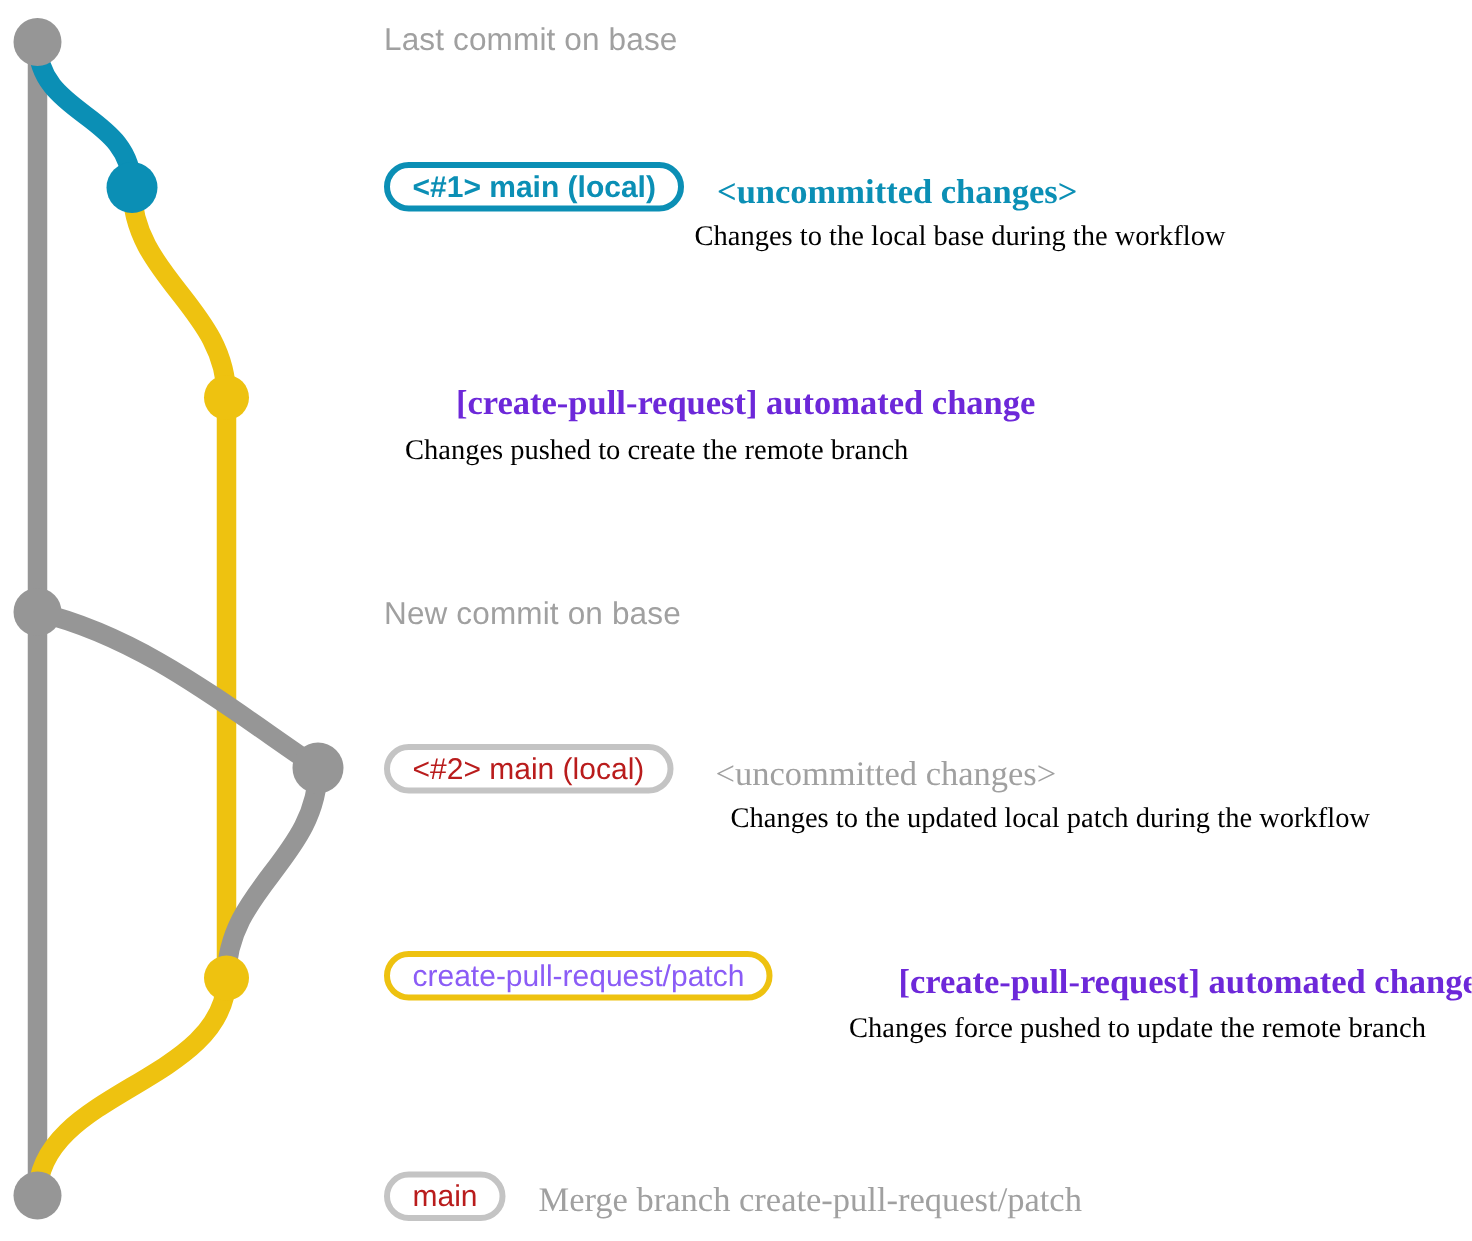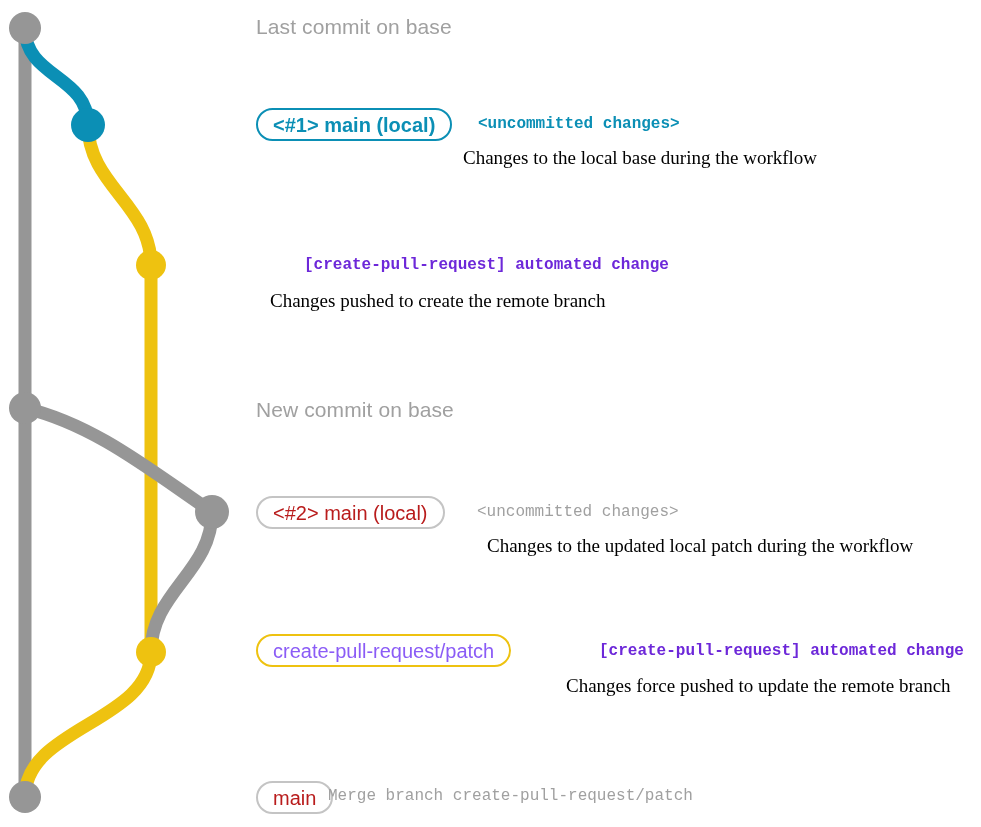--- a/index.html
+++ b/index.html
@@ -54,21 +54,21 @@
   
   .ref-pill {
     position: absolute;
     display: inline-flex;
     align-items: center;
     justify-content: center;
     box-sizing: border-box;
     height: 33px;
     padding: 12px 15px;
     border-radius: 17px;
-    border: 2px solid #84cc16;
+    border: 4px solid #84cc16;
     background: #ffffff;
     font-size: 20px;
     font-family: "Liberation Sans", sans-serif;
     color: #a0a0a0;
     white-space: nowrap;
     line-height: 1;
   }
   .ref-pill.blue {
     border-color: #0b8fb5;
     color: #0b8fb5;
@@ -80,22 +80,22 @@
     font-weight: normal;
   }
   .ref-pill.gray {
     border-color: #c4c4c4;
     color: #b91c1c;
   }
 
   
   .subject {
     position: absolute;
-    font-size: 16px;
-    font-family: Liberation Mono, monospace;
+    font-size: 23px;
+    font-family: Liberation Serif, serif;
     white-space: nowrap;
     line-height: 1;
   }
   .subject.blue   { color: #0b8fb5; font-weight: bold; }
   .subject.yellow { color: #6d28d9; font-weight: bold; margin-left: 48px; }
   .subject.gray   { color: #a0a0a0; }
 
   
   .note {
     position: absolute;
@@ -167,16 +167,16 @@
   </div>
 
   <div class="row" style="top:0">
     <div class="ref-pill yellow" style="left:256px; top:634px;">create-pull-request/patch</div>
     <div class="subject yellow" style="left:551px; top:643px;">[create-pull-request] automated change</div>
     <div class="note" style="left:566px; top:676px;">Changes force pushed to update the remote branch</div>
   </div>
 
   <div class="row" style="top:0">
     <div class="ref-pill gray" style="left:256px; top:781px;">main</div>
-    <div class="subject gray" style="left:328px; top:788px;">Merge branch create-pull-request/patch</div>
+    <div class="subject gray" style="left:359px; top:788px;">Merge branch create-pull-request/patch</div>
   </div>
 
 </div>
 
 </body></html>

